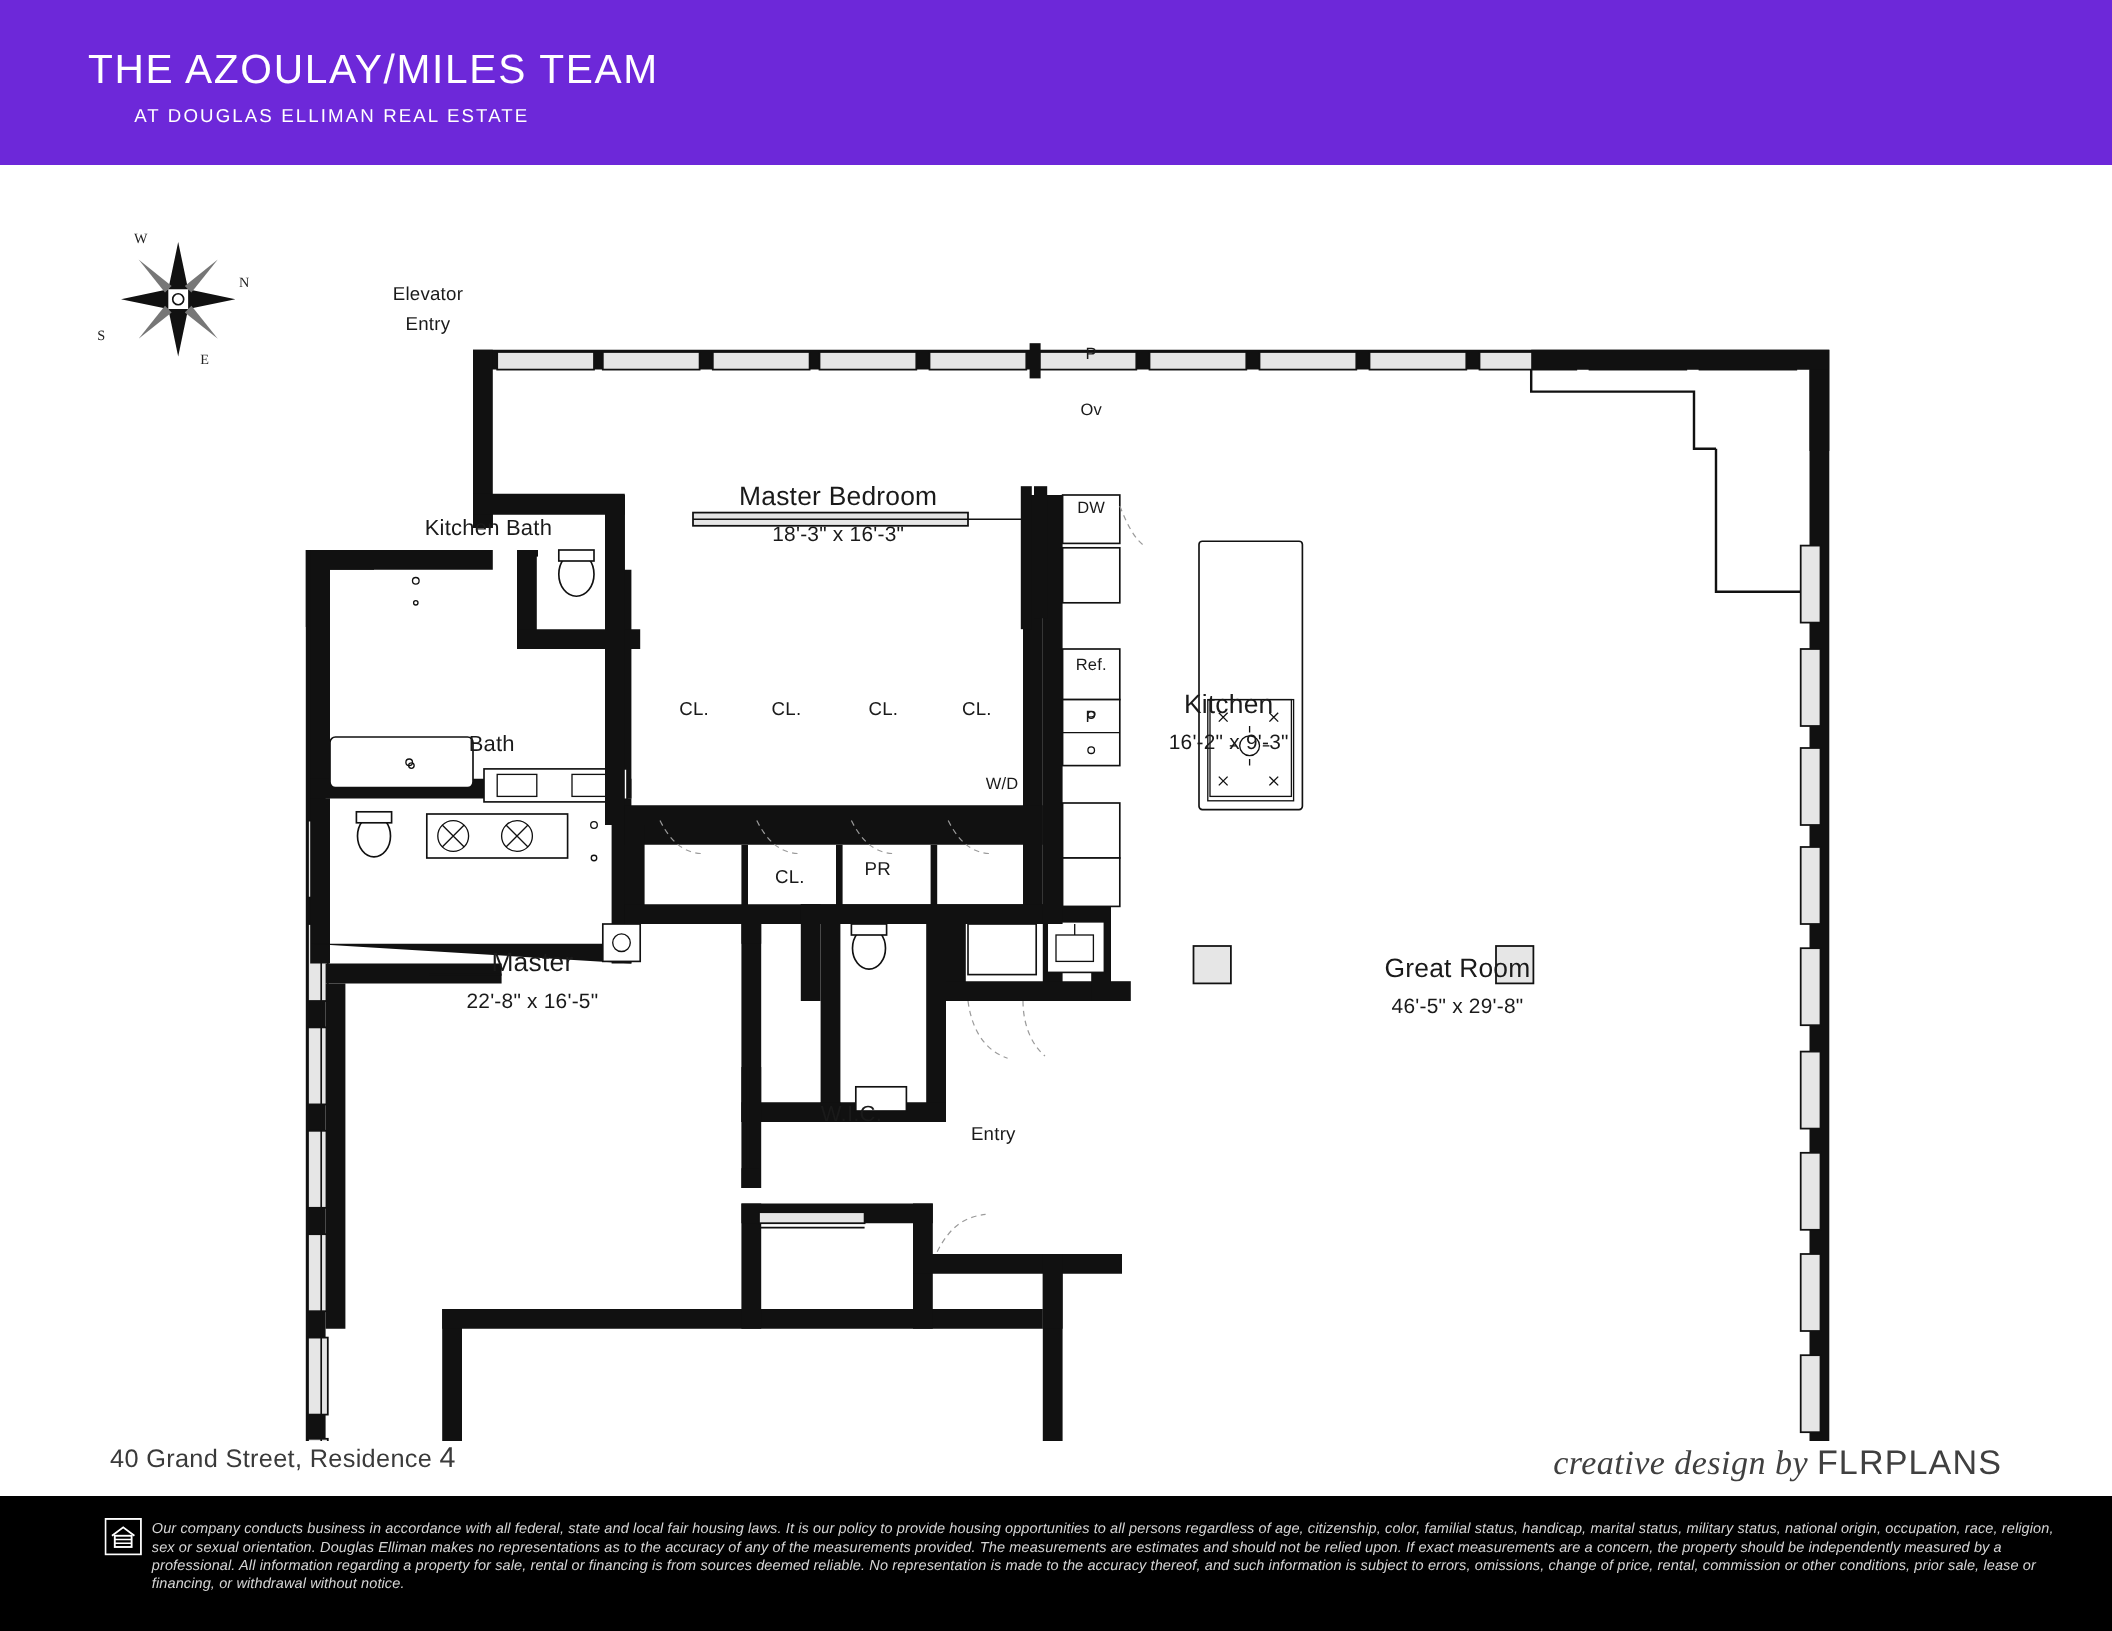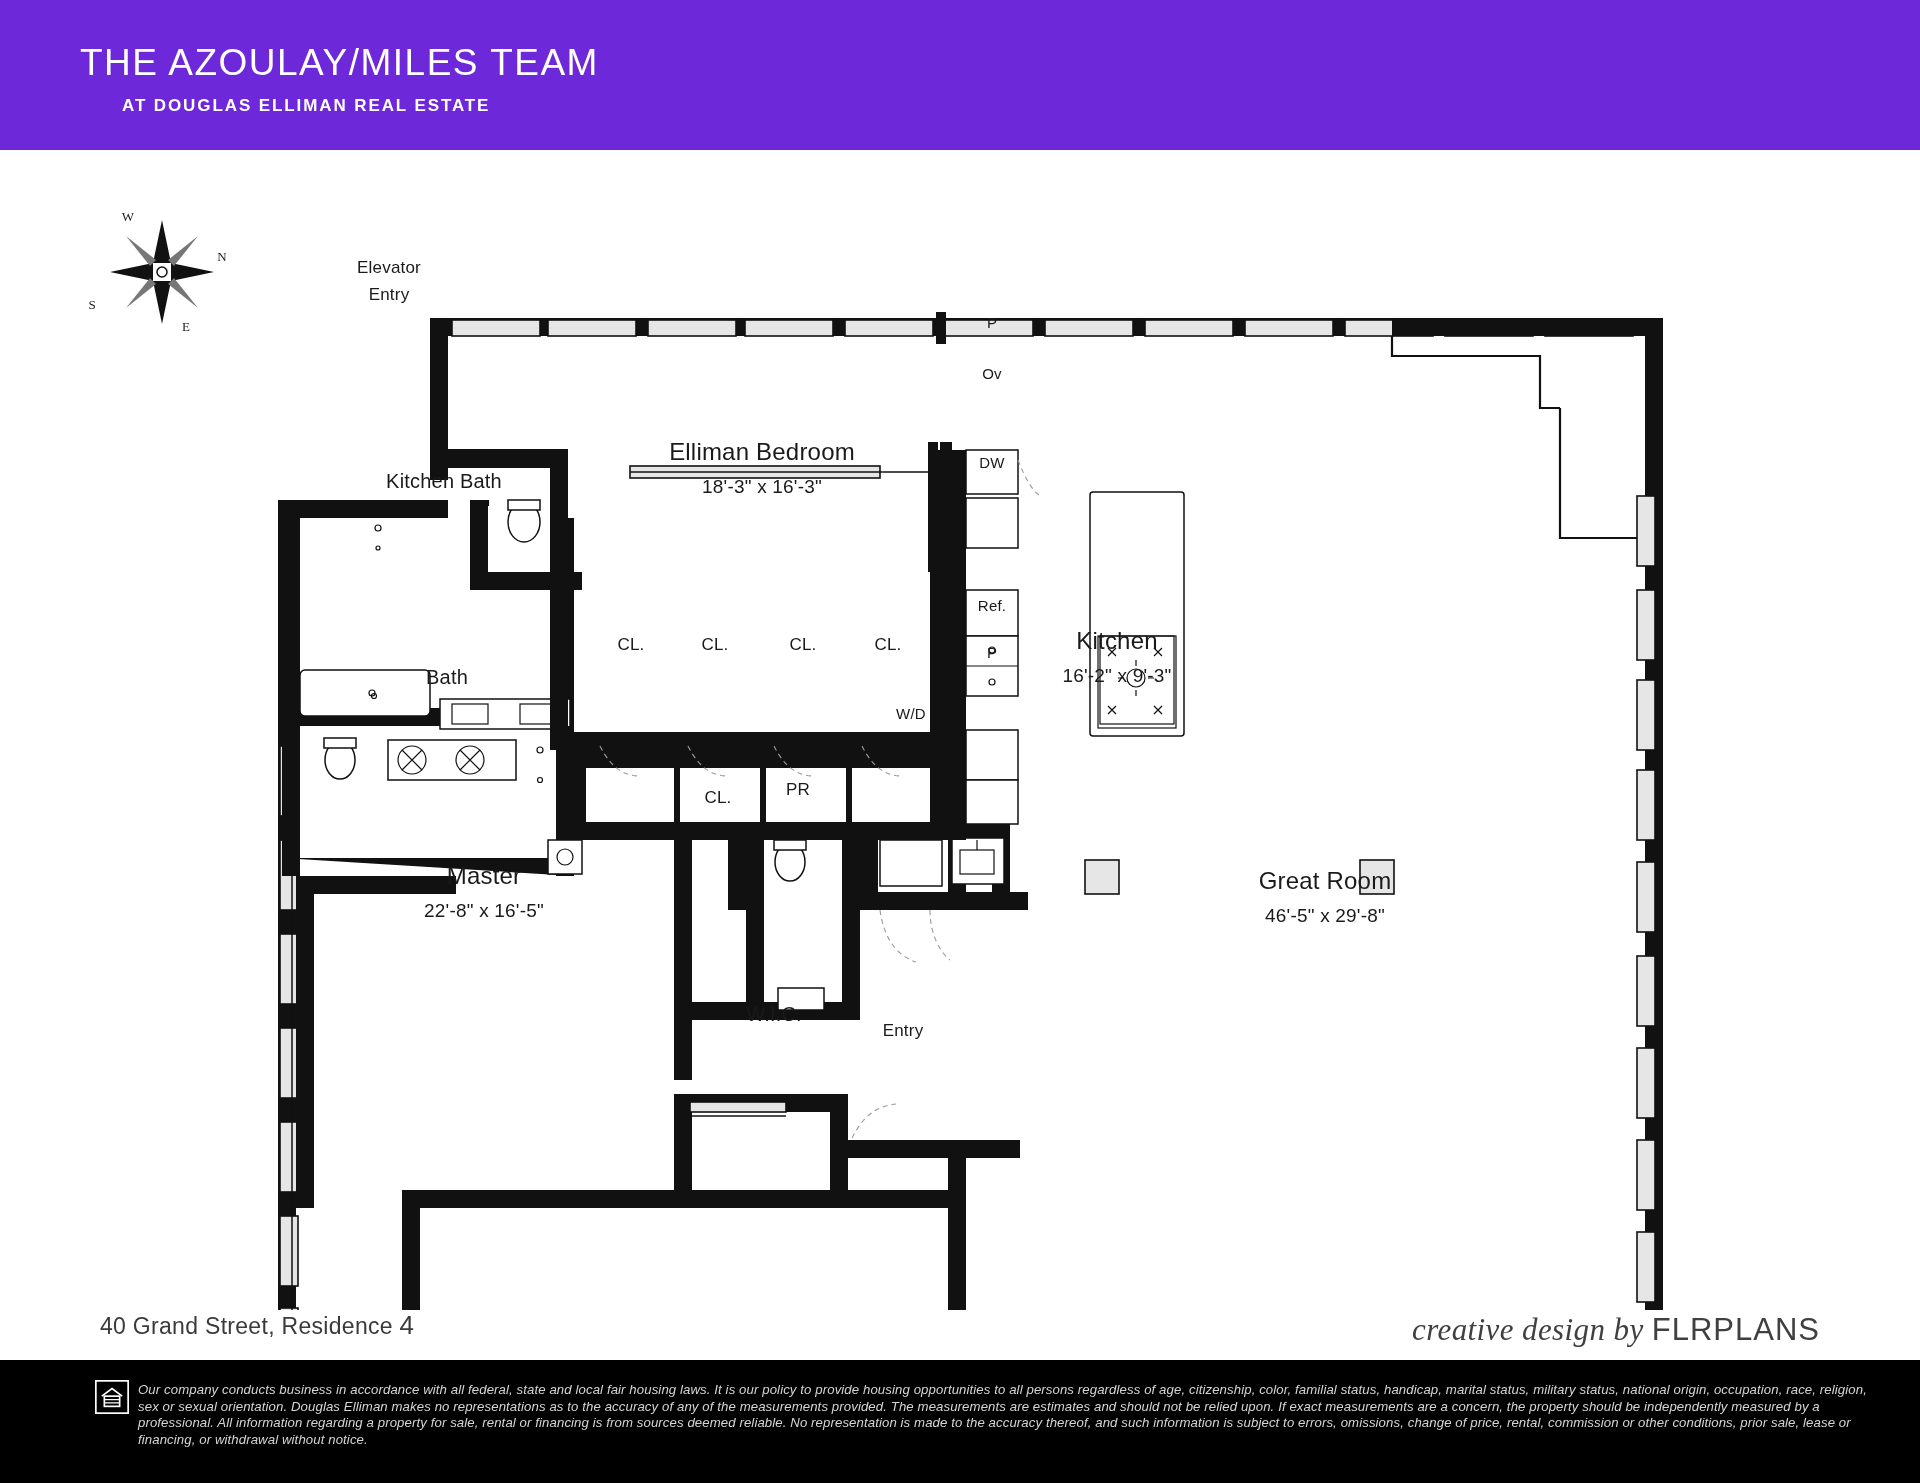--- a/index.html
+++ b/index.html
@@ -39,21 +39,21 @@
     font-family: "Liberation Sans", sans-serif;
     font-weight: 400;
   }
   .brand-sub {
     position: absolute;
     left: 122px;
     top: 96px;
     color: #ffffff;
     font-size: 17px;
     letter-spacing: 1.9px;
-    font-weight: 700;
+    font-weight: 400;
   }
 
   
   .footer-bar {
     position: absolute;
     left: 0;
     top: 1360px;
     width: 1920px;
     height: 123px;
     background: #000000;
@@ -376,21 +376,21 @@
       </g>
     </svg>
     <div class="compass-letter" style="left:222px;top:107px">N</div>
     <div class="compass-letter" style="left:92px;top:155px">S</div>
     <div class="compass-letter" style="left:186px;top:177px">E</div>
     <div class="compass-letter" style="left:128px;top:67px">W</div>
 
     <div class="lbl sm" style="left:389px;top:118px">Elevator</div>
     <div class="lbl sm" style="left:389px;top:145px">Entry</div>
 
-    <div class="lbl big" style="left:762px;top:302px">Elliman Bedroom</div>
+    <div class="lbl big" style="left:762px;top:302px">Master Bedroom</div>
     <div class="lbl dim" style="left:762px;top:337px">18'-3" x 16'-3"</div>
 
     <div class="lbl" style="left:444px;top:331px">Kitchen Bath</div>
     <div class="lbl" style="left:447px;top:527px">Bath</div>
 
     <div class="lbl big" style="left:1117px;top:491px">Kitchen</div>
     <div class="lbl dim" style="left:1117px;top:526px">16'-2" x 9'-3"</div>
 
     <div class="lbl big" style="left:1325px;top:731px">Great Room</div>
     <div class="lbl dim" style="left:1325px;top:766px">46'-5" x 29'-8"</div>

